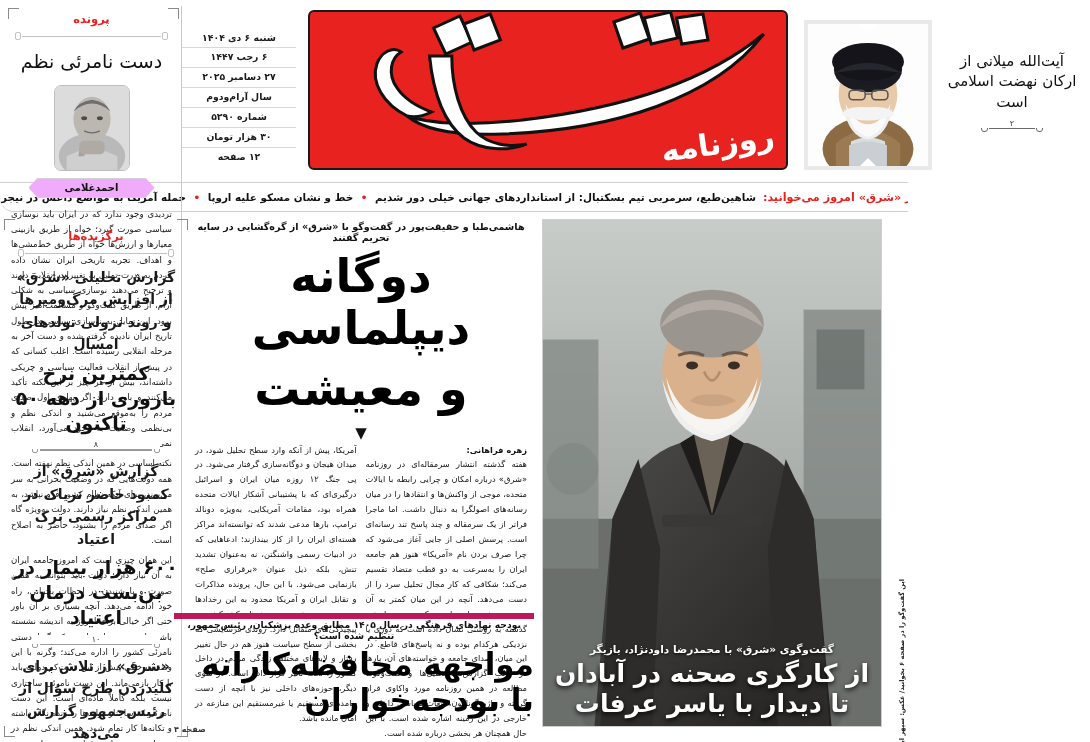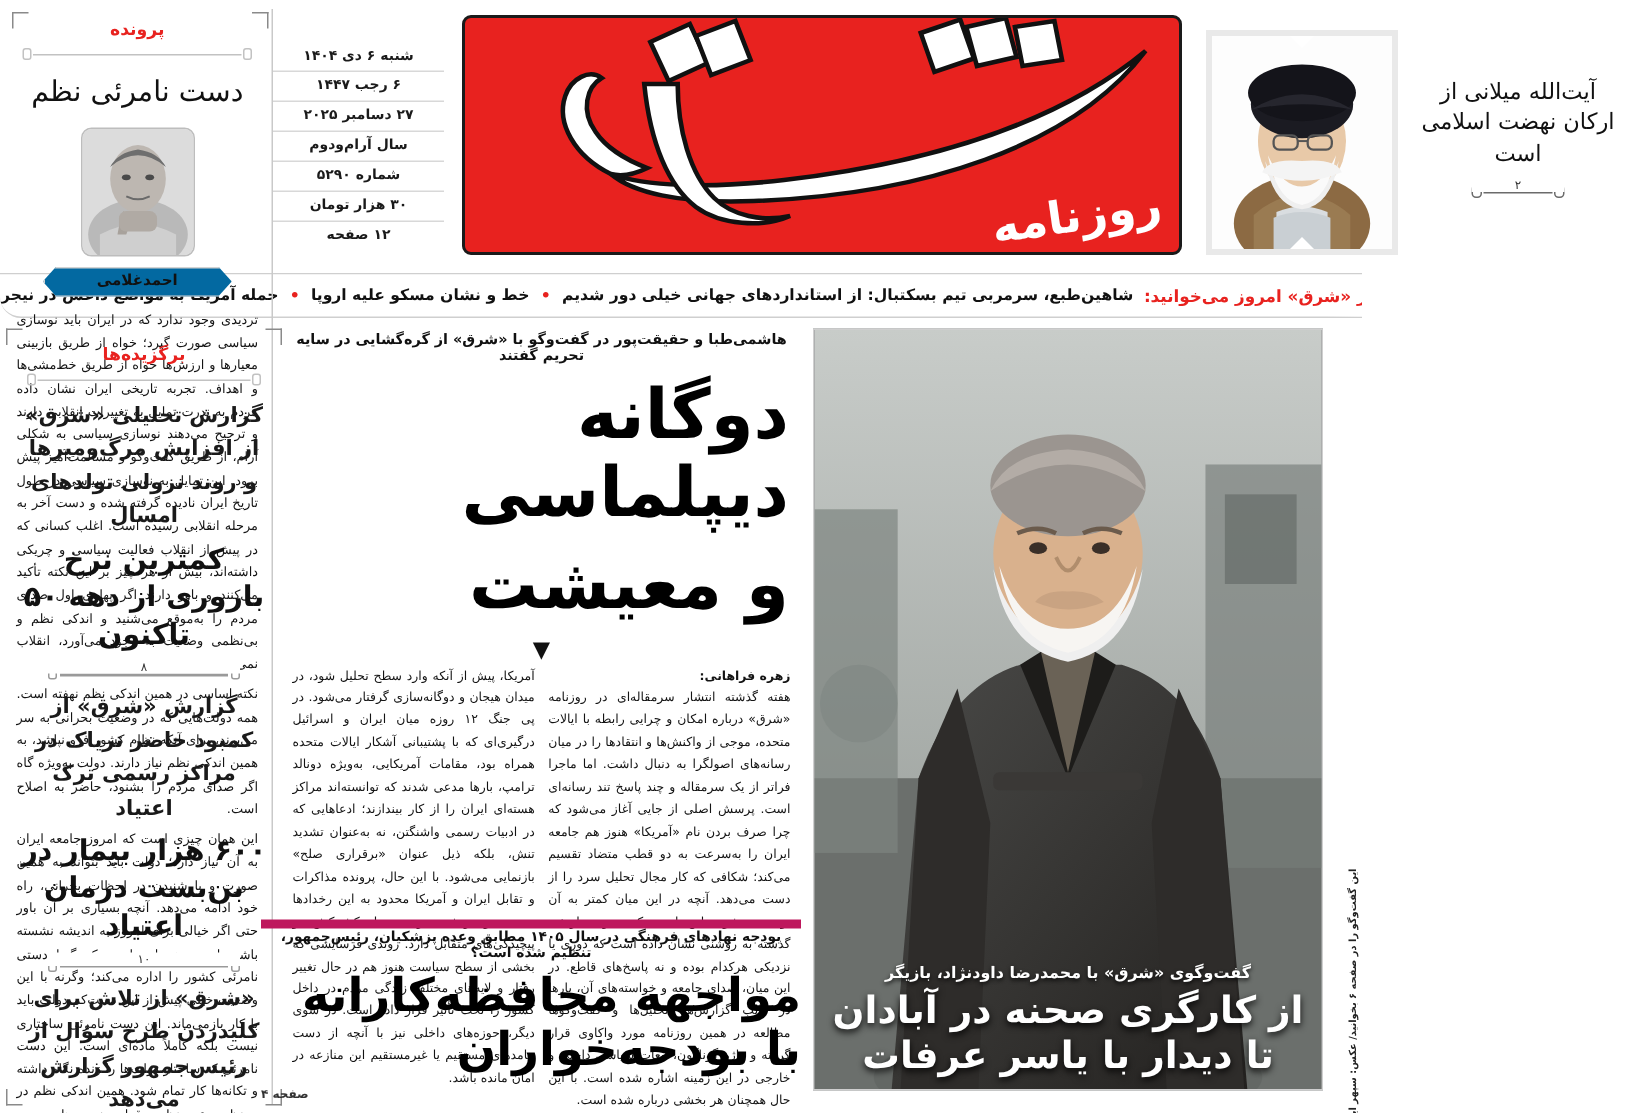--- a/index.html
+++ b/index.html
@@ -82,21 +82,21 @@
   .hr-orn .cap { position:absolute; top:0; width:6px; height:8px; border:1.2px solid #c2c2c2; border-radius:2px; }
   .hr-orn .cap.l{left:0;} .hr-orn .cap.r{right:0;}
 
   .edit-title { text-align:center; font-size: 19px; color:#111; line-height:1.35; margin: 4px 0 10px; }
   .edit-photo { width: 76px; height: 86px; margin: 0 auto; border:1px solid #bdbdbd; border-radius:7px; overflow:hidden; background:#efefef; }
   .edit-photo svg { display:block; width:100%; height:100%; }
   .byline-ribbon {
     margin: 7px auto 9px; width: 126px; height: 20px; position: relative;
     display:flex; align-items:center; justify-content:center;
     font-size: 10px; font-weight: 700; color:#111;
-    background: #0369a1; border: 1px solid #d3d3d3;
+    background: #f0abfc; border: 1px solid #d3d3d3;
     clip-path: polygon(0 50%, 9px 0, calc(100% - 9px) 0, 100% 50%, calc(100% - 9px) 100%, 9px 100%);
   }
   .edit-body { font-size: 8.6px; line-height: 1.78; color:#141414; text-align: justify; }
   .edit-body p { margin-bottom: 5px; }
   .col-high-wrap {
     position:absolute; left:4px; top:219px; width:184px; height:518px;
   }
   .frame-corners { position:absolute; inset:0; pointer-events:none; }
   .frame-corners i { position:absolute; width:11px; height:11px; }
   .frame-corners i.tl { top:0; left:0; border-top:1.5px solid #8a8a8a; border-left:1.5px solid #8a8a8a; }
@@ -112,21 +112,21 @@
   .hi-sep .bar { position:absolute; top:6px; left:8px; right:8px; height:1.2px; background:#9a9a9a; }
   .hi-sep .num { position:absolute; top:-3px; left:0; right:0; text-align:center; font-size:8px; color:#333; background:#fff; }
   .hi-sep .cap { position:absolute; top:1px; width:6px; height:9px; border:1.2px solid #9a9a9a; border-radius:2px; }
   .hi-sep .cap.l{left:0;} .hi-sep .cap.r{right:0;}
 
   
   .center { position: absolute; top: 219px; left: 192px; right: 196px; bottom: 4px; }
 
   .lead-kicker { font-size: 9.6px; font-weight:700; color:#111; text-align:center; padding: 2px 0 6px; }
   .lead-head {
-    text-align: right; font-size: 46px; font-weight: 700; line-height: 1.12; color:#000;
+    text-align: center; font-size: 46px; font-weight: 700; line-height: 1.12; color:#000;
     letter-spacing: -0.5px; padding: 2px 4px 10px;
   }
 
   .lead-cols { display:flex; gap: 9px; padding: 0 3px; }
   .lead-cols .c { flex:1; font-size: 8.3px; line-height: 1.8; text-align: justify; color:#141414; }
   .lead-cols .c p { margin-bottom:4px; }
 
   .drop-tri { text-align:center; color:#111; font-size:15px; line-height:1; margin-bottom:2px; }
 
   

